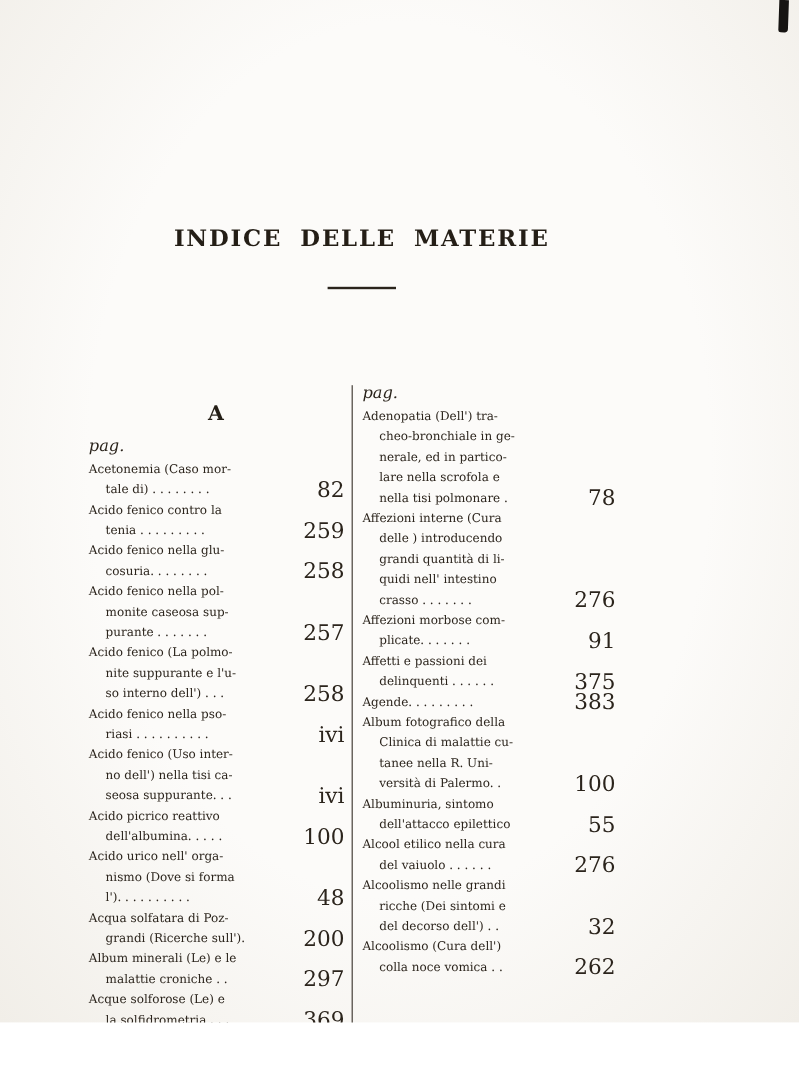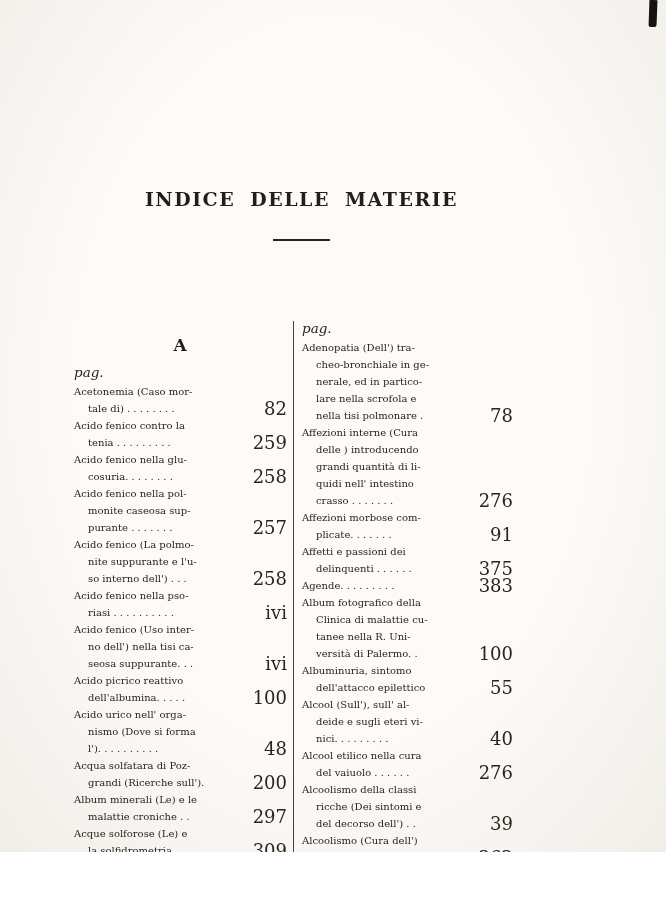--- a/index.html
+++ b/index.html
@@ -174,21 +174,21 @@
               <span class="entry-num">200</span>
             </div>
             <div class="entry">
               <span class="entry-text">Album minerali (Le) e le
 malattie croniche . .</span>
               <span class="entry-num">297</span>
             </div>
             <div class="entry">
               <span class="entry-text">Acque solforose (Le) e
 la solfidrometria . . .</span>
-              <span class="entry-num">309</span>
+              <span class="entry-num">369</span>
             </div>
           </div>
       </div>
 
       <div class="divider"></div>
 
       <div class="col col-right">
         <div class="pag-label">pag.</div>
         <div class="entries">
             <div class="entry">
@@ -227,35 +227,29 @@
 tanee nella R. Uni-
 versità di Palermo. .</span>
               <span class="entry-num">100</span>
             </div>
             <div class="entry">
               <span class="entry-text">Albuminuria, sintomo
 dell'attacco epilettico</span>
               <span class="entry-num">55</span>
             </div>
             <div class="entry">
-              <span class="entry-text">Alcool (Sull'), sull' al-
-deide e sugli eteri vi-
-nici. . . . . . . . .</span>
-              <span class="entry-num">40</span>
-            </div>
-            <div class="entry">
               <span class="entry-text">Alcool etilico nella cura
 del vaiuolo . . . . . .</span>
               <span class="entry-num">276</span>
             </div>
             <div class="entry">
-              <span class="entry-text">Alcoolismo della classi
+              <span class="entry-text">Alcoolismo nelle grandi
 ricche (Dei sintomi e
 del decorso dell') . .</span>
-              <span class="entry-num">39</span>
+              <span class="entry-num">32</span>
             </div>
             <div class="entry">
               <span class="entry-text">Alcoolismo (Cura dell')
 colla noce vomica . .</span>
               <span class="entry-num">262</span>
             </div>
           </div>
       </div>
 
     </div>

